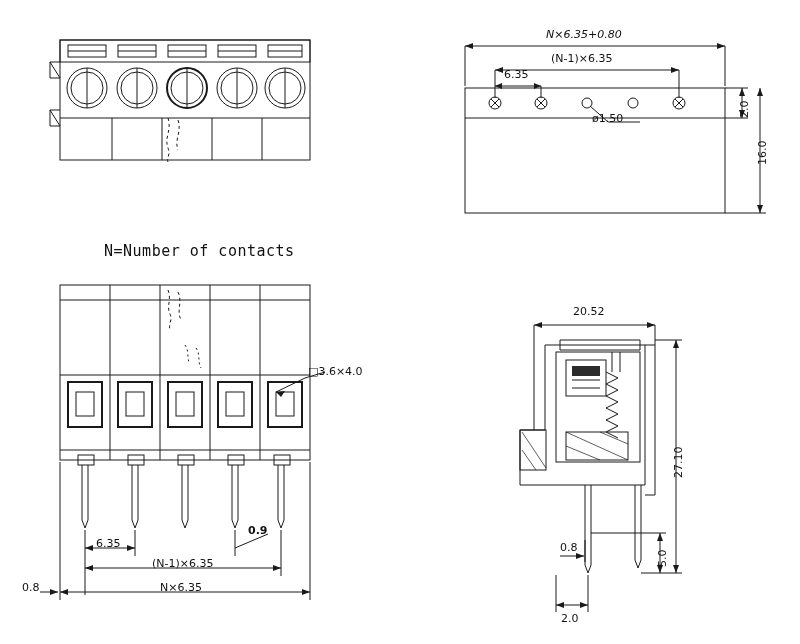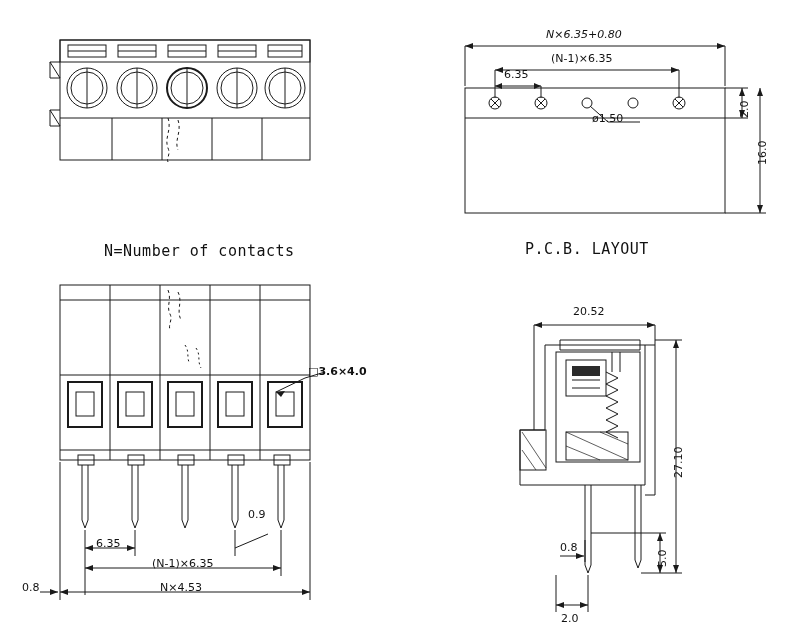--- a/index.html
+++ b/index.html
@@ -288,43 +288,42 @@
         <path d="M588 605 l-8 -3 v6 z" fill="#1a1a1a" stroke="none"></path>
         <line x1="556" y1="575" x2="556" y2="612"></line>
         <line x1="588" y1="575" x2="588" y2="612"></line>
       </g>
 
     </g>
   </svg>
 
   <div class="cap" style="left:88px; top:242px;margin-left:16px;">N=Number of contacts</div>
 
-  <div class="cap" style="left:525px; top:240px;">P.C.B. LAYOUT</div>
 
   <div class="dim" style="left:546px; top:28px;font-style:italic;">N×6.35+0.80</div>
 
   <div class="dim" style="left:551px; top:52px;">(N-1)×6.35</div>
 
   <div class="dim" style="left:504px; top:68px;">6.35</div>
 
   <div class="dim" style="left:592px; top:112px;">ø1.50</div>
 
   <div class="dim vert" style="left:738px; top:118px;">2.0</div>
 
   <div class="dim vert" style="left:756px; top:165px;">16.0</div>
 
-  <div class="dim" style="left:308px; top:365px;font-weight:bold;">□3.6×4.0</div>
+  <div class="dim" style="left:308px; top:365px;">□3.6×4.0</div>
 
   <div class="dim" style="left:96px; top:537px;">6.35</div>
 
-  <div class="dim" style="left:248px; top:508px;">0.9</div>
+  <div class="dim" style="left:248px; top:524px;font-weight:bold;">0.9</div>
 
   <div class="dim" style="left:152px; top:557px;">(N-1)×6.35</div>
 
-  <div class="dim" style="left:160px; top:581px;">N×4.53</div>
+  <div class="dim" style="left:160px; top:581px;">N×6.35</div>
 
   <div class="dim" style="left:22px; top:581px;">0.8</div>
 
   <div class="dim" style="left:573px; top:305px;">20.52</div>
 
   <div class="dim vert" style="left:672px; top:478px;">27.10</div>
 
   <div class="dim" style="left:560px; top:541px;">0.8</div>
 
   <div class="dim vert" style="left:656px; top:567px;">5.0</div>

